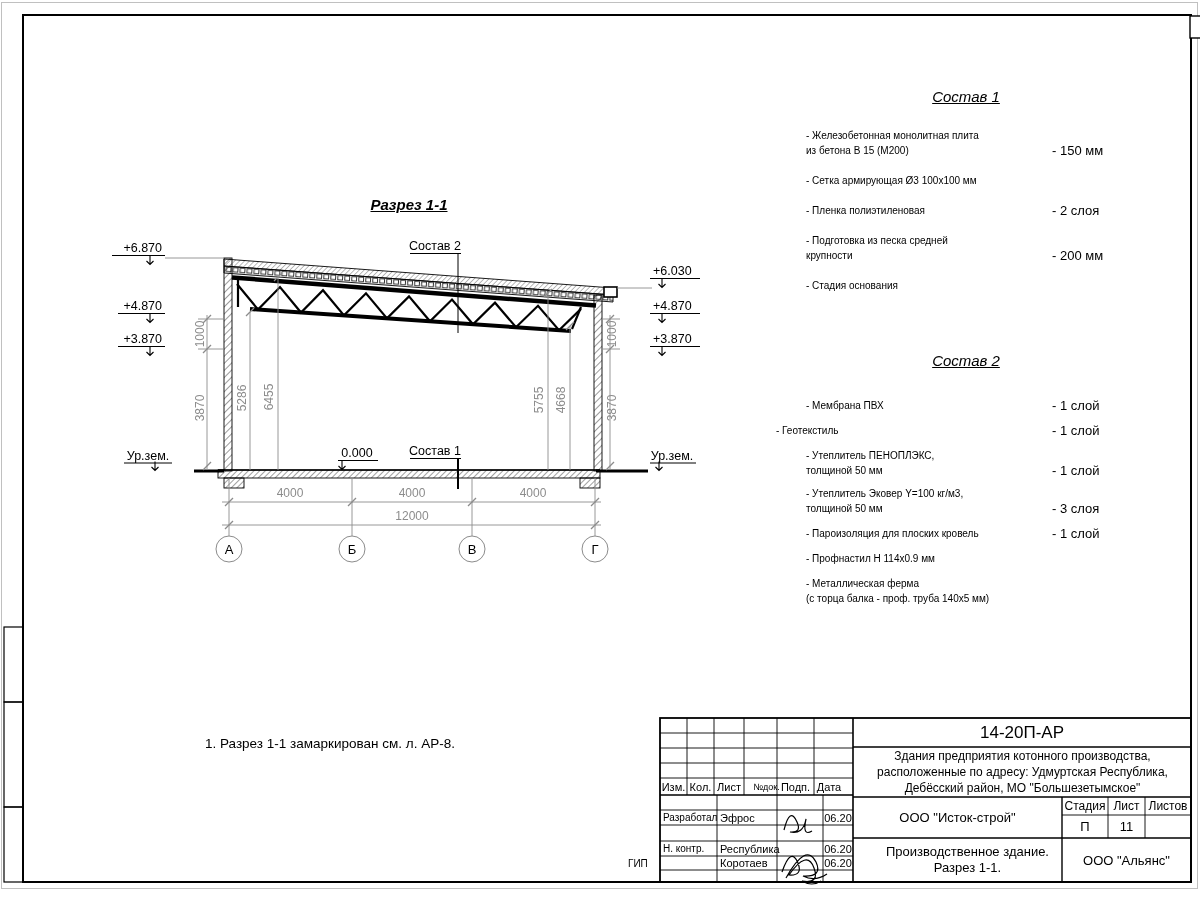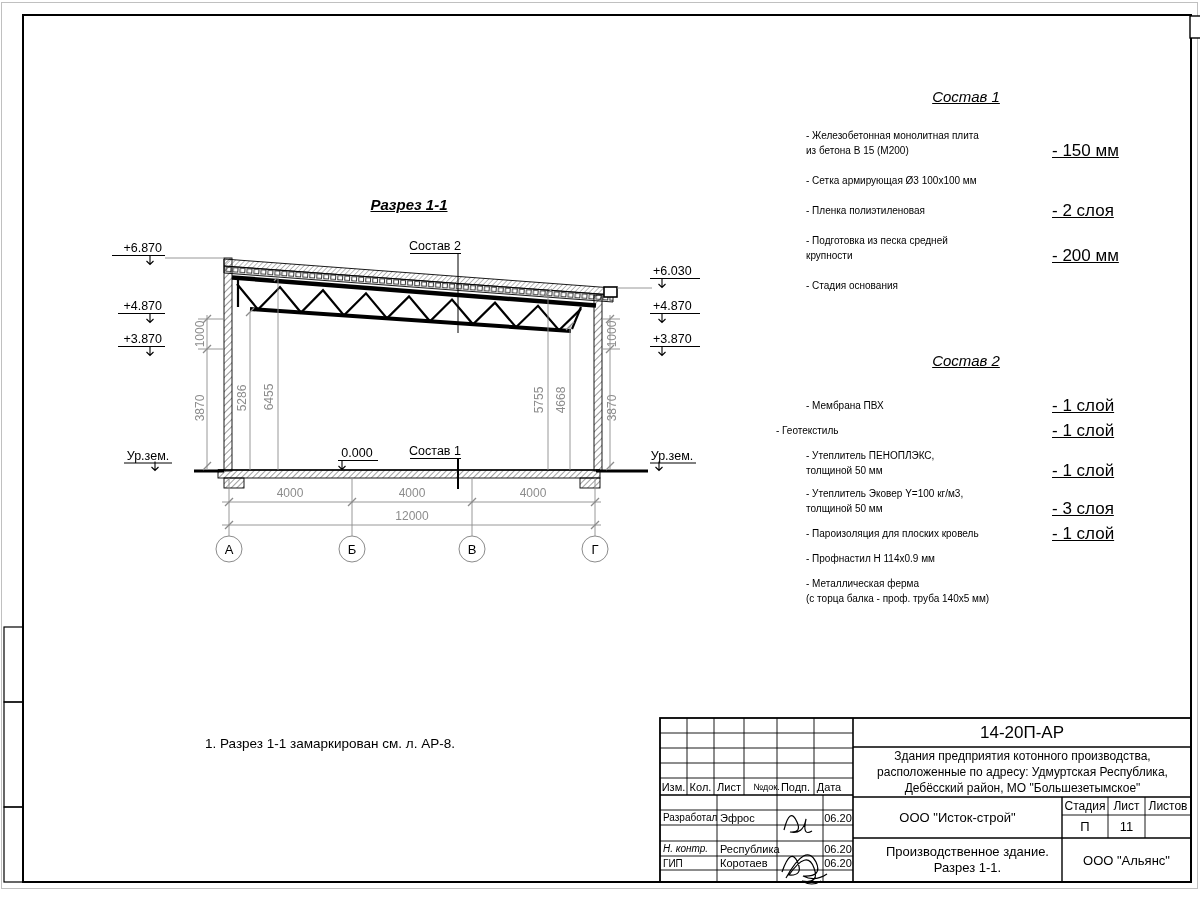--- a/index.html
+++ b/index.html
@@ -3,21 +3,21 @@
 <meta charset="utf-8">
 <style>
   html,body{margin:0;padding:0;background:#fff;width:1200px;height:900px;overflow:hidden;
     font-family:"Liberation Sans",sans-serif;color:#000;}
   .stage{position:absolute;left:0;top:0;width:1200px;height:900px;}
   .abs{position:absolute;}
   .ml{white-space:pre-line;}
   
   .comp-title{font-size:15px;font-style:italic;text-decoration:underline;text-align:center;width:160px;}
   .comp-item{font-size:10px;line-height:15px;width:265px;}
-  .comp-val{font-size:17px;line-height:15px;width:90px;text-decoration:underline;}
+  .comp-val{font-size:13px;line-height:15px;width:90px;}
   .note{font-size:13.5px;}
   
   .dwg-title{font-size:15px;font-style:italic;font-weight:600;text-decoration:underline;text-align:center;width:120px;}
   
   .tb{display:flex;align-items:center;justify-content:center;text-align:center;box-sizing:border-box;}
   .tb.left{justify-content:flex-start;padding-left:3px;text-align:left;}
   .f9{font-size:9px;} .f10{font-size:10px;} .f11{font-size:11px;} .f12{font-size:12px;}
   .f13{font-size:13px;} .f17{font-size:17px;}
   svg{position:absolute;left:0;top:0;font-family:"Liberation Sans",sans-serif;}
   svg text{fill:#000;}
@@ -279,24 +279,24 @@
   <div class="abs tb f11" style="left:814px;top:778px;width:30px;height:17px;">Дата</div>
 
   <div class="abs tb f17" style="left:853px;top:718px;width:338px;height:29px;">14-20П-АР</div>
   <div class="abs tb f12 ml" style="left:856px;top:748px;width:333px;height:48px;line-height:16px;">Здания предприятия котонного производства,
 расположенные по адресу: Удмуртская Республика,
 Дебёсский район, МО "Большезетымское"</div>
 
   <div class="abs tb left f10" style="left:660px;top:810px;width:57px;height:15px;">Разработал</div>
   <div class="abs tb left f11" style="left:717px;top:810px;width:60px;height:15px;">Эфрос</div>
   <div class="abs tb f11" style="left:823px;top:810px;width:30px;height:15px;">06.20</div>
-  <div class="abs tb left f10" style="left:660px;top:841px;width:57px;height:15px;font-style:italic;">Н. контр.</div>
+  <div class="abs tb left f10" style="left:660px;top:841px;width:57px;height:15px;">Н. контр.</div>
   <div class="abs tb left f11" style="left:717px;top:841px;width:60px;height:15px;">Республика</div>
   <div class="abs tb f11" style="left:823px;top:841px;width:30px;height:15px;">06.20</div>
-  <div class="abs tb left f10" style="left:660px;top:856px;width:57px;height:14px;">ГИП</div>
+  <div class="abs tb left f10" style="left:625px;top:856px;width:57px;height:14px;">ГИП</div>
   <div class="abs tb left f11" style="left:717px;top:856px;width:60px;height:14px;">Коротаев</div>
   <div class="abs tb f11" style="left:823px;top:856px;width:30px;height:14px;">06.20</div>
 
   <div class="abs tb f13" style="left:853px;top:797px;width:209px;height:41px;">ООО "Исток-строй"</div>
   <div class="abs tb f13 ml" style="left:853px;top:838px;width:229px;height:44px;line-height:16px;">Производственное здание.
 Разрез 1-1.</div>
   <div class="abs tb f13" style="left:1062px;top:838px;width:129px;height:44px;">ООО "Альянс"</div>
 
   <div class="abs tb f12" style="left:1062px;top:797px;width:46px;height:18px;">Стадия</div>
   <div class="abs tb f12" style="left:1108px;top:797px;width:37px;height:18px;">Лист</div>

